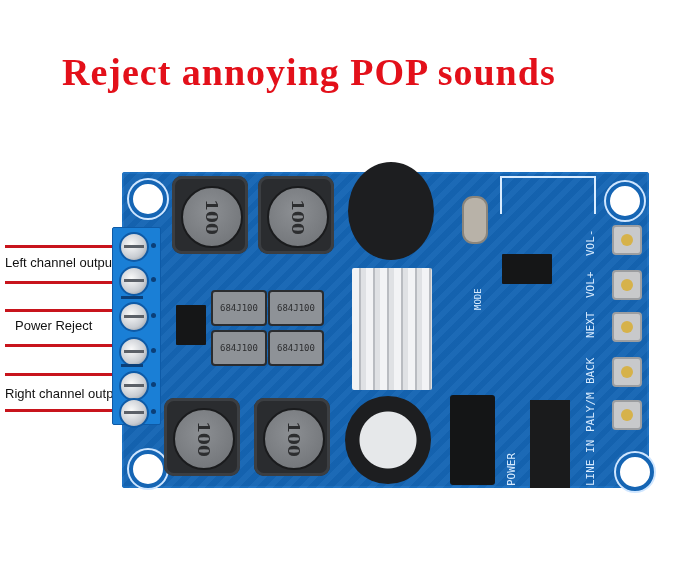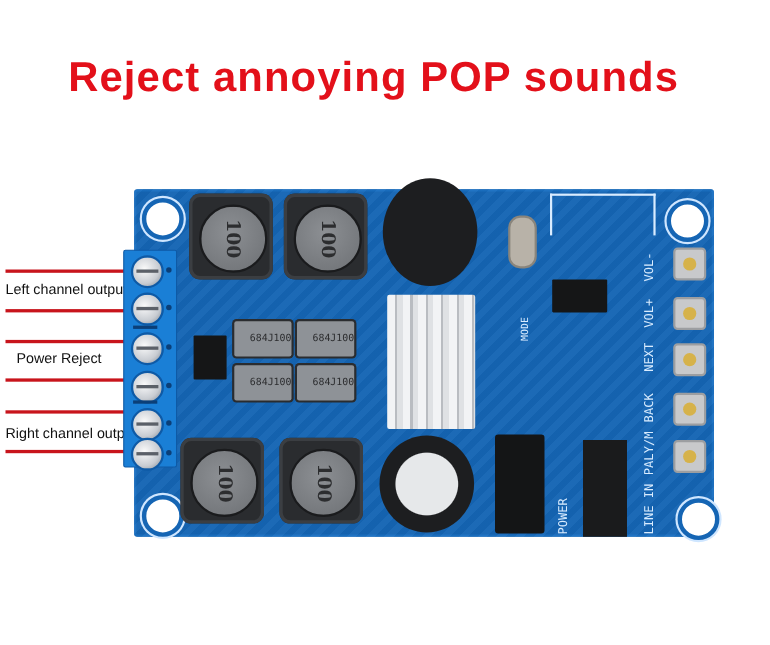--- a/index.html
+++ b/index.html
@@ -1,31 +1,31 @@
 <!DOCTYPE html>
 <html><head>
 <meta charset="utf-8">
 <style>
   html,body{margin:0;padding:0;background:#ffffff;}
   body{width:700px;height:586px;position:relative;overflow:hidden;font-family:"Liberation Sans",sans-serif;}
-  .title{position:absolute;left:62px;top:50px;font-family:Liberation Sans, sans-serif;font-weight:bold;font-size:38px;color:#e3101a;letter-spacing:1px;white-space:nowrap;}
+  .title{position:absolute;left:62px;top:50px;font-family:Liberation Serif, serif;font-weight:bold;font-size:38px;color:#e3101a;letter-spacing:1px;white-space:nowrap;}
   .board{position:absolute;left:122px;top:172px;width:527px;height:316px;background:#1565b4;border-radius:3px;box-shadow:inset 0 0 0 2px #1a70c2;}
   .board::after{content:"";position:absolute;inset:0;background:repeating-linear-gradient(135deg,rgba(255,255,255,0.03) 0 6px,rgba(0,0,0,0.03) 6px 12px);border-radius:3px;}
   .hole{position:absolute;width:30px;height:30px;border-radius:50%;background:#fff;border:4px solid #1565b4;box-shadow:0 0 0 2px #cfe6ff;}
   .terminal{position:absolute;left:112px;top:227px;width:47px;height:196px;background:#1a7fd6;border:1px solid #0e5aa6;border-radius:2px;}
   .screw{position:absolute;left:6px;width:26px;height:26px;border-radius:50%;background:radial-gradient(circle at 40% 40%,#fafafa,#c8ccd2 60%,#7c8590);border:2px solid #0e5aa6;}
   .screw::after{content:"";position:absolute;left:3px;right:3px;top:11px;height:3px;background:#5b6068;}
   .tdot{position:absolute;left:38px;width:5px;height:5px;border-radius:50%;background:#0b3f78;}
   .tsep{position:absolute;left:8px;width:22px;height:3px;background:#0b3f78;}
   .redline{position:absolute;left:5px;width:132px;height:3px;background:#c8141c;}
   .label{position:absolute;font-size:13px;color:#111;white-space:nowrap;}
   .inductor{position:absolute;width:76px;height:78px;background:#2a2c2f;border-radius:10px;box-shadow:inset 0 0 0 3px #3b3e42;}
   .inductor .core{position:absolute;left:9px;top:10px;width:58px;height:58px;border-radius:50%;background:radial-gradient(circle at 45% 40%,#8c8f93,#6d7074);border:2px solid #1a1b1d;display:flex;align-items:center;justify-content:center;}
   .inductor .core span{transform:rotate(90deg);font-family:"DejaVu Serif",serif;font-weight:bold;font-size:17px;color:#2c2d2f;}
-  .smdcap{position:absolute;width:52px;height:32px;background:#8e9297;border-radius:2px;display:flex;align-items:center;justify-content:flex-end;box-shadow:0 0 0 2px #2a2c2f;}
+  .smdcap{position:absolute;width:52px;height:32px;background:#8e9297;border-radius:2px;display:flex;align-items:center;justify-content:center;box-shadow:0 0 0 2px #2a2c2f;}
   .smdcap span{font-family:"DejaVu Sans Mono",monospace;font-size:9px;color:#2c2d2f;}
   .elcap{position:absolute;border-radius:50%;background:#1d1e20;}
   .heatsink{position:absolute;left:352px;top:268px;width:80px;height:122px;background:repeating-linear-gradient(90deg,#f2f3f5 0 7px,#b9bcc1 7px 9px,#dfe1e4 9px 14px);border-radius:2px;}
   .chip{position:absolute;background:#151617;border-radius:1px;}
   .button{position:absolute;left:612px;width:26px;height:26px;background:#c8c9cb;border:2px solid #9c9ea1;border-radius:4px;}
   .button::after{content:"";position:absolute;left:7px;top:7px;width:12px;height:12px;border-radius:50%;background:#d6b24a;}
   .silk{position:absolute;color:#d9ecff;font-family:"DejaVu Sans Mono",monospace;font-size:11px;white-space:nowrap;}
   .vert{transform:rotate(-90deg);transform-origin:left top;}
   .jack{position:absolute;left:450px;top:395px;width:45px;height:90px;background:#141516;border-radius:3px;}
   .audiojack{position:absolute;left:530px;top:400px;width:40px;height:88px;background:#1a1b1c;}

